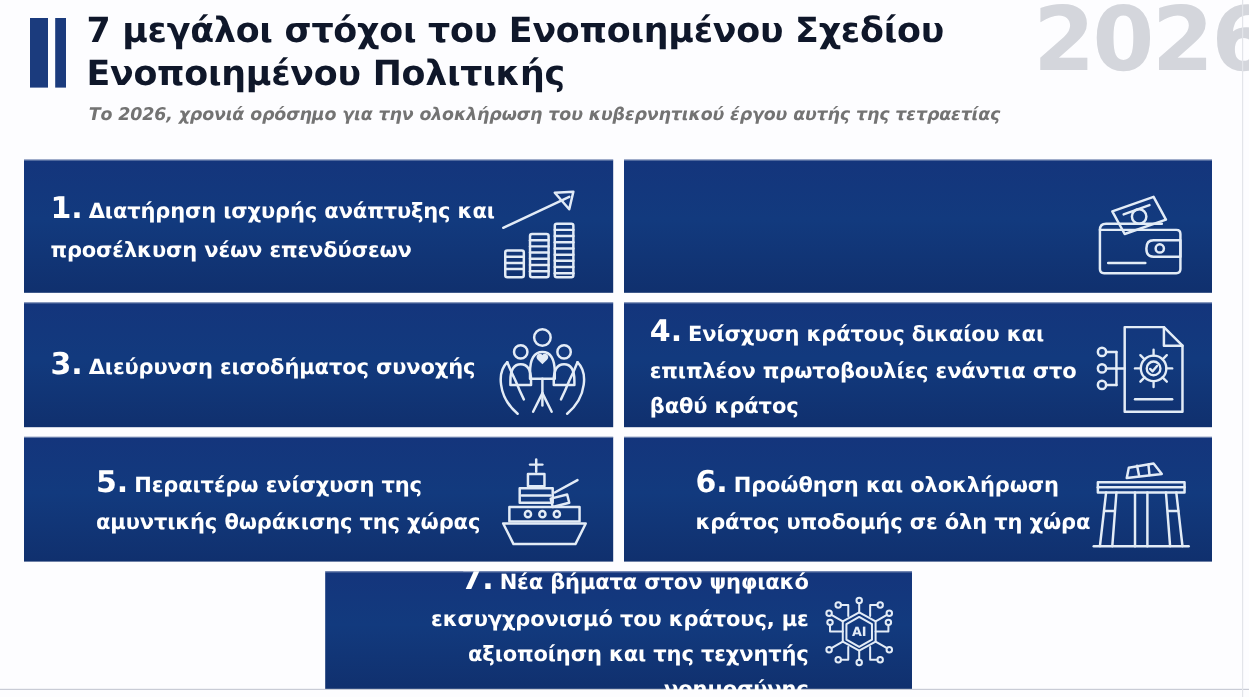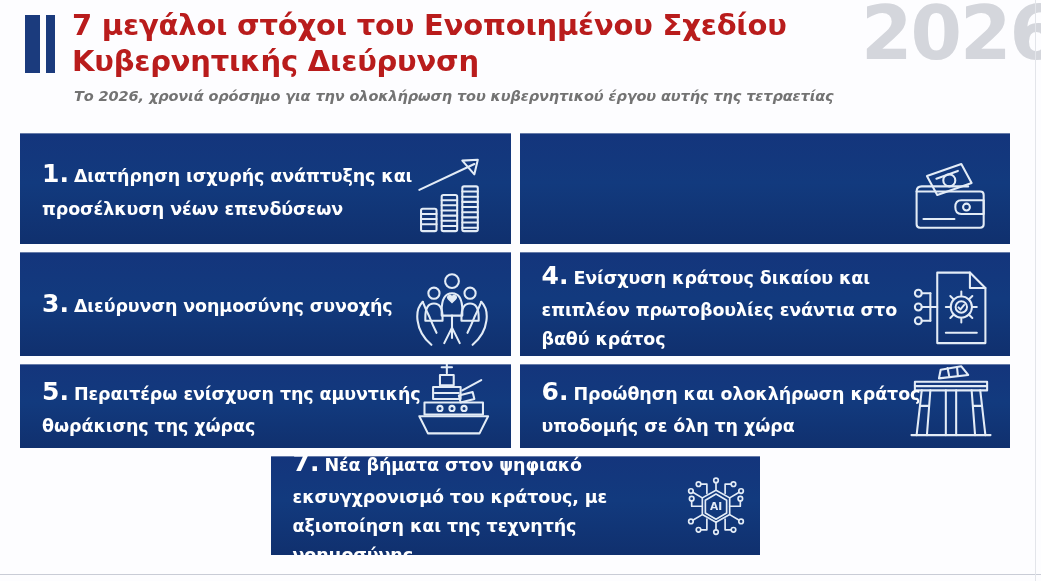--- a/index.html
+++ b/index.html
@@ -61,21 +61,21 @@
   }
   #title-block {
     position: absolute;
     left: 72px;
     top: 8px;
     width: 830px;
   }
   .title-line {
     font-size: 29px;
     font-weight: bold;
-    color: #b91c1c;
+    color: #0f172a;
     line-height: 1.24;
     letter-spacing: -0.2px;
     white-space: nowrap;
   }
   #subtitle {
     position: absolute;
     left: 74px;
     top: 88px;
     font-size: 14.5px;
     font-style: italic;
@@ -105,25 +105,26 @@
     position: relative;
     background: linear-gradient(180deg, #14357c 0%, #123a7e 45%, #10306e 100%);
     box-shadow: 0 1px 0 rgba(255,255,255,0.35) inset;
     display: flex;
     align-items: center;
     overflow: hidden;
     flex: 1 1 0;
   }
   .card.r1 { height: 111px; }
   .card.r2 { height: 104px; }
-  .card.r3 { height: 84px; }
+  .card.r3 { height: 104px; padding-left: 38px; }
   .card.r4 {
     height: 99px;
     flex: 0 0 489px;
     width: 489px;
+    text-align: right;
   }
   .card-text {
     position: relative;
     z-index: 2;
     padding: 0 0 0 22px;
     color: #ffffff;
     font-size: 17.5px;
     font-weight: bold;
     line-height: 1.65;
     letter-spacing: -0.1px;
@@ -184,21 +185,21 @@
 
     <div id="watermark">2026</div>
 
     <div id="logo-bars">
       <div class="bar-thick"></div>
       <div class="bar-thin"></div>
     </div>
 
     <div id="title-block">
       <div class="title-line">7 μεγάλοι στόχοι του Ενοποιημένου Σχεδίου</div>
-      <div class="title-line">Κυβερνητικής Διεύρυνση</div>
+      <div class="title-line">Ενοποιημένου Πολιτικής</div>
     </div>
 
     <div id="subtitle">Το 2026, χρονιά ορόσημο για την ολοκλήρωση του κυβερνητικού έργου αυτής της τετραετίας</div>
   </div>
 
   <div id="grid">
 
     <div class="row">
 
       <div class="card r1">
@@ -246,21 +247,21 @@
             <line x1="18" y1="78" x2="54" y2="78"></line>
           </svg>
         </div>
       </div>
     </div>
 
     <div class="row">
 
       <div class="card r2">
         <div class="card-text">
-          <span class="card-num">3.</span><span>Διεύρυνση νοημοσύνης συνοχής</span>
+          <span class="card-num">3.</span><span>Διεύρυνση εισοδήματος συνοχής</span>
         </div>
         <div class="card-icon">
           <svg viewBox="0 0 100 100" fill="none" stroke="#eaf2fb" stroke-width="2.4" stroke-linecap="round" stroke-linejoin="round">
             <circle cx="50" cy="20" r="8"></circle>
             <path d="M38 54 Q38 34 50 34 Q62 34 62 54 L62 60 L38 60 Z"></path>
             <path d="M50 46 l-4.5 -4.5 a3.2 3.2 0 1 1 4.5 -4.5 a3.2 3.2 0 1 1 4.5 4.5 Z" fill="#eaf2fb" stroke="none"></path>
             <circle cx="29" cy="34" r="6.5"></circle>
             <path d="M19 62 Q19 46 29 46 Q39 46 39 62 L39 66 L19 66 Z"></path>
             <circle cx="71" cy="34" r="6.5"></circle>
             <path d="M61 62 Q61 46 71 46 Q81 46 81 62 L81 66 L61 66 Z"></path>

